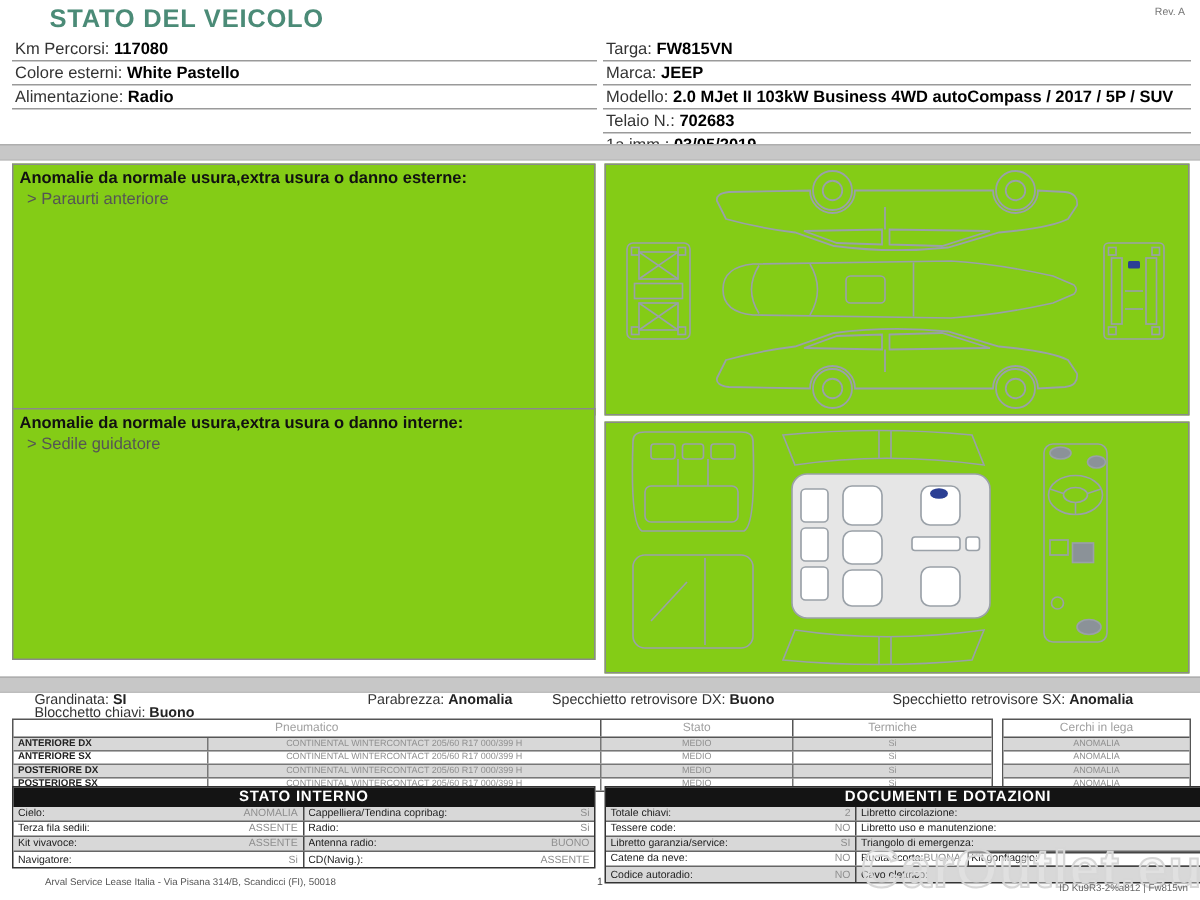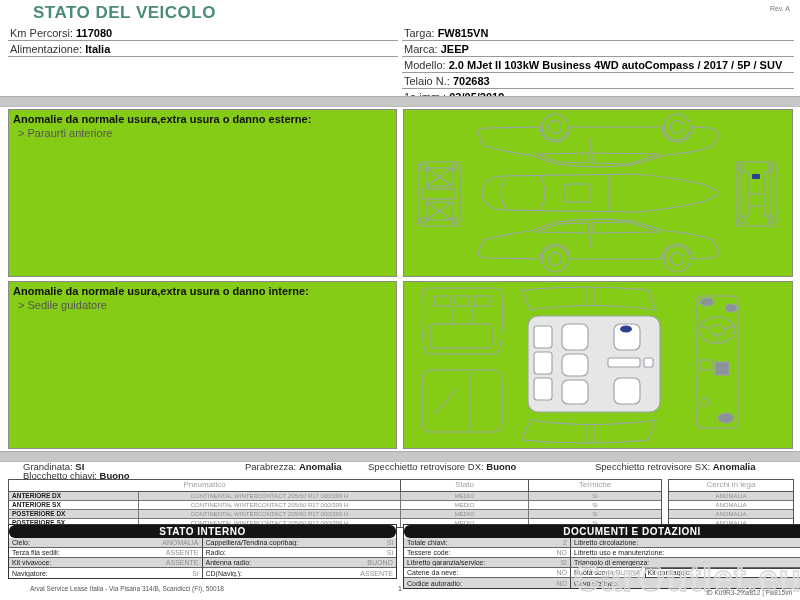--- a/index.html
+++ b/index.html
@@ -19,21 +19,21 @@
 
   
   .graybar{position:absolute;left:0;width:800px;height:11px;background:#c7c7c7;
            border-top:1px solid #aeaeae;border-bottom:1px solid #bdbdbd;box-sizing:border-box;}
   .bar1{top:96px;} .bar2{top:451px;}
 
   
   .panel{position:absolute;border:1px solid #8a8a8a;background:#84cc16;box-sizing:border-box;}
   .pAl{left:8px;top:109px;width:389px;height:168px;}
   .pAr{left:403px;top:109px;width:390px;height:168px;}
-  .pBl{left:8px;top:281px;width:389px;height:168px;}
+  .pBl{left:8px;top:272px;width:389px;height:168px;}
   .pBr{left:403px;top:281px;width:390px;height:168px;}
   .panel-heading{font-weight:bold;font-size:11px;padding:3px 4px 2px;color:#111;}
   .panel-item{color:#555;font-size:11px;padding-left:9px;line-height:13px;}
   .diagram{position:absolute;left:0;top:0;width:100%;height:100%;}
 
   
   .summary{position:absolute;left:8px;top:462px;width:786px;font-size:9.5px;line-height:9px;}
   .sum-item{position:absolute;top:0;white-space:nowrap;padding-left:15px;}
   .sum-left1{left:0;top:0;} .sum-left2{left:0;top:9px;}
   .sum-par{left:222px;} .sum-dx{left:345px;} .sum-sx{left:572px;}
@@ -54,21 +54,21 @@
   .w-pos{width:130px;} .w-desc{width:262px;} .w-stato{width:128px;} .w-term{width:134px;flex:1;}
   .w-pneu{width:392px;text-align:center;}
   .t-hcell:last-child,.t-cell:last-child{border-right:none;}
   .cerchi .t-hcell,.cerchi .t-cell{width:100%;border-right:none;}
 
   
   .btable{position:absolute;top:524px;border:1px solid #333;box-sizing:border-box;background:#fff;}
   .btable.si{left:8px;width:389px;}
   .btable.doc{left:403px;width:458px;}
   .btitle{background:#141414;color:#fff;font-weight:bold;text-align:center;
-          font-size:10px;line-height:13px;height:13px;letter-spacing:.5px;border-radius:6px;}
+          font-size:10px;line-height:13px;height:13px;letter-spacing:.5px;}
   .brow{display:flex;height:10px;border-bottom:1px solid #666;box-sizing:border-box;}
   .brow:last-child{border-bottom:none;}
   .brow.shade{background:#d8d8d8;}
   .bhalf{display:flex;width:50%;box-sizing:border-box;padding:0 3px;align-items:center;}
   .bhalf.l{border-right:1px solid #444;}
   .doc .bhalf.l{width:167px;} .doc .bhalf.r{width:224px;flex:1;}
   .b-lbl{font-size:7px;color:#222;white-space:nowrap;overflow:hidden;}
   .b-val{font-size:7px;color:#8f8f8f;margin-left:auto;white-space:nowrap;}
   .subcell{display:flex;border:1px solid #444;margin-left:4px;padding:0 2px;align-items:center;flex:1;height:8px;}
 
@@ -88,22 +88,26 @@
 
   <div class="doc-title">STATO DEL VEICOLO</div>
   <div class="rev">Rev. A</div>
 
   <div class="fields left">
     <div class="frow">
       <span class="lbl">Km Percorsi:</span>
       <span class="val">117080</span>
     </div>
     <div class="frow">
+      <span class="lbl">Colore esterni:</span>
+      <span class="val">White Pastello</span>
+    </div>
+    <div class="frow">
       <span class="lbl">Alimentazione:</span>
-      <span class="val">Italia</span>
+      <span class="val">Radio</span>
     </div>
   </div>
 
   <div class="fields right">
     <div class="frow">
       <span class="lbl">Targa:</span>
       <span class="val">FW815VN</span>
     </div>
     <div class="frow">
       <span class="lbl">Marca:</span>

